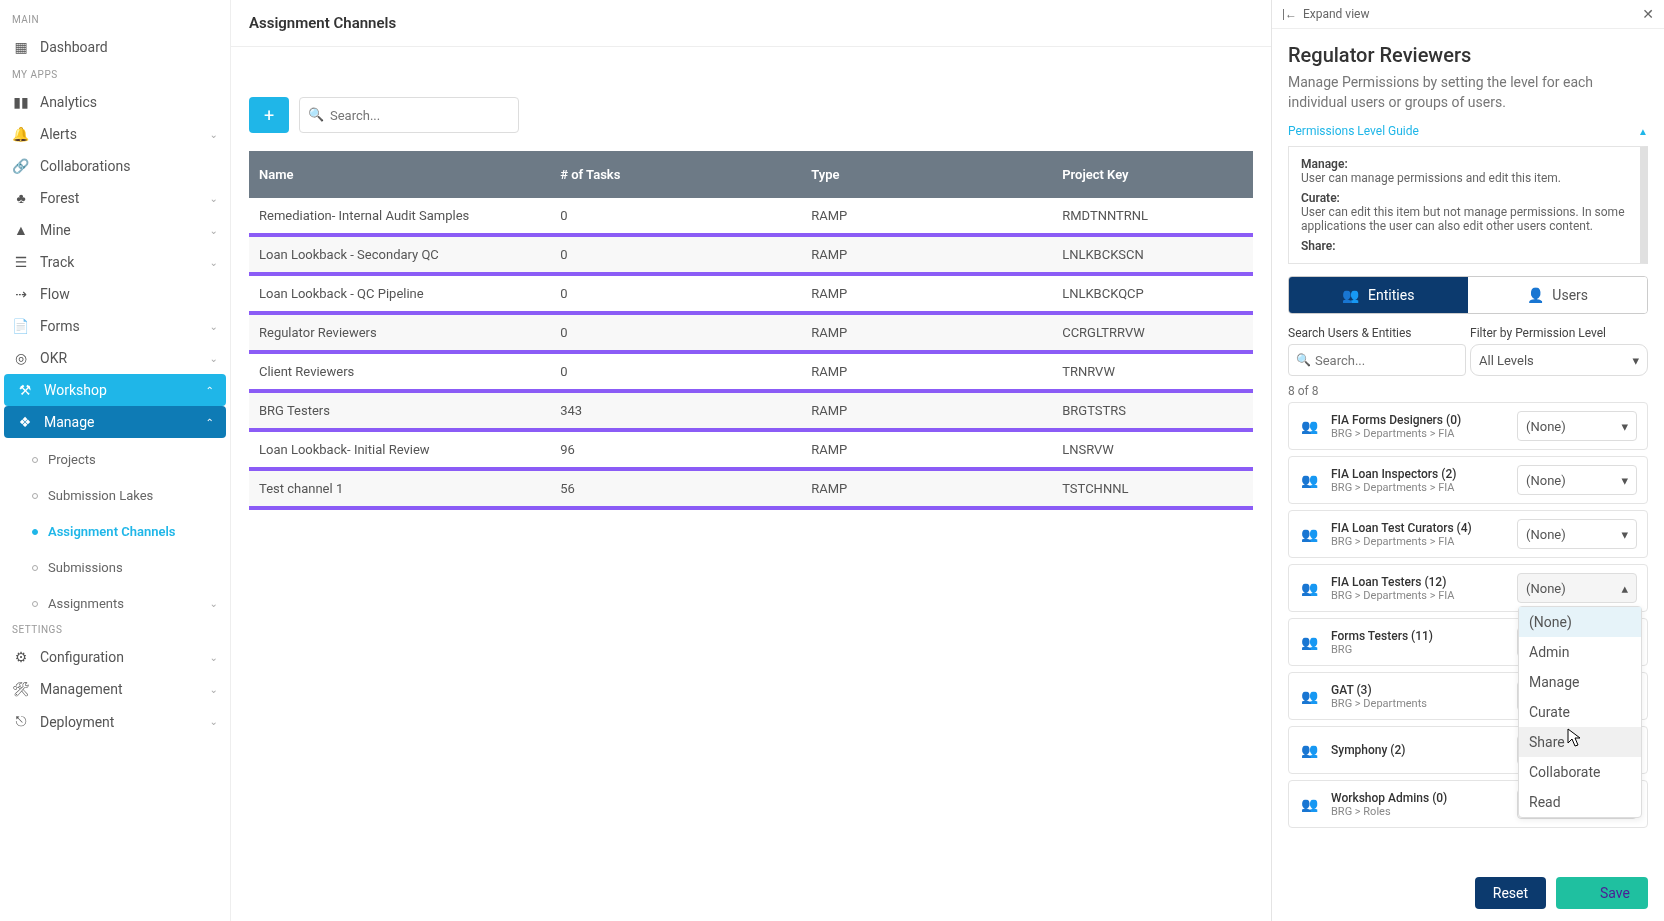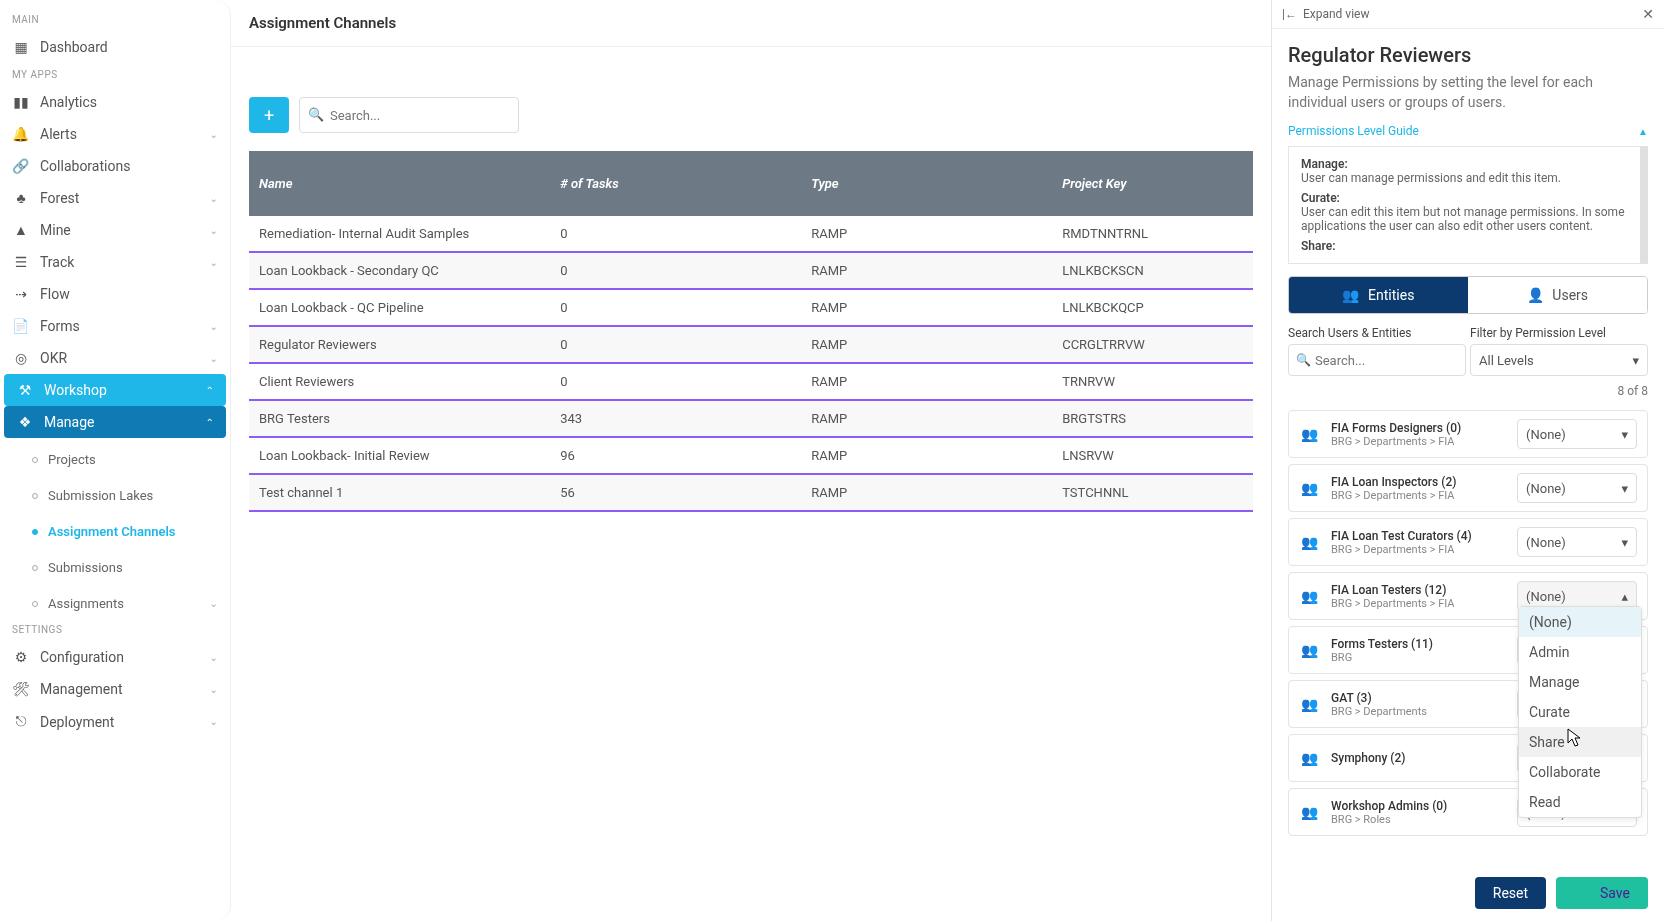--- a/index.html
+++ b/index.html
@@ -1,17 +1,17 @@
 <!DOCTYPE html>
 <html><head>
 <meta charset="utf-8">
 <style>
 * { margin: 0; padding: 0; box-sizing: border-box; font-family: -apple-system, BlinkMacSystemFont, "Segoe UI", Roboto, sans-serif; }
 body { display: flex; width: 1664px; height: 921px; background: #fff; overflow: hidden; }
-.sidebar { width: 231px; background: #fff; border-right: 1px solid #eee; padding: 8px 0; overflow-y: auto; border-radius: 16px; }
+.sidebar { width: 231px; background: #fff; border-right: 1px solid #eee; padding: 8px 0; overflow-y: auto; }
 .section-label { font-size: 10px; color: #999; text-transform: uppercase; padding: 6px 12px; letter-spacing: 0.5px; }
 .nav-item { display: flex; align-items: center; padding: 8px 12px; font-size: 14px; color: #555; cursor: pointer; position: relative; }
 .nav-item.active { background: #1fb6e8; color: #fff; border-radius: 4px; margin: 0 4px; }
 .nav-item.active-manage { background: #0e7bb5; color: #fff; border-radius: 4px; margin: 0 4px; }
 .nav-item .nav-icon { width: 18px; margin-right: 10px; display: flex; align-items: center; justify-content: center; }
 .nav-item .chevron { margin-left: auto; font-size: 10px; color: #aaa; }
 .nav-item.active .chevron, .nav-item.active-manage .chevron { color: #fff; }
 .sub-item { display: flex; align-items: center; padding: 14px 12px 7px 32px; font-size: 13px; color: #666; cursor: pointer; }
 .sub-item .bullet { width: 6px; height: 6px; border: 1px solid #aaa; border-radius: 50%; margin-right: 10px; }
 .sub-item.active { color: #1fb6e8; font-weight: 600; }
@@ -22,22 +22,22 @@
 .page-header { padding: 14px 18px; border-bottom: 1px solid #eee; font-size: 15px; font-weight: 600; color: #333; }
 .content { padding: 50px 18px 18px; }
 .toolbar { display: flex; gap: 10px; margin-bottom: 18px; }
 .add-btn { width: 40px; height: 36px; background: #1fb6e8; border-radius: 4px; display: flex; align-items: center; justify-content: center; color: #fff; font-size: 18px; cursor: pointer; }
 .search-box { position: relative; }
 .search-box input { width: 220px; height: 36px; border: 1px solid #ddd; border-radius: 4px; padding: 0 10px 0 30px; font-size: 13px; color: #666; }
 .search-box .sicon { position: absolute; left: 9px; top: 10px; color: #aaa; font-size: 13px; }
 
 table { width: 100%; border-collapse: collapse; font-size: 13px; }
 thead tr { background: #6d7a86; color: #fff; }
-thead th { text-align: left; padding: 25px 10px; font-weight: 600; font-size: 13px; font-style: italic; }
-tbody tr { border-bottom: 2px solid #8b5cf6; }
+thead th { text-align: left; padding: 16px 10px; font-weight: 600; font-size: 13px; }
+tbody tr { border-bottom: 4px solid #8b5cf6; }
 tbody tr:nth-child(even) { background: #f8f8f8; }
 tbody td { padding: 10px 10px; color: #555; }
 
 .panel { width: 393px; border-left: 1px solid #e4e4e4; display: flex; flex-direction: column; background: #fff; position: relative; }
 .panel-top { display: flex; align-items: center; padding: 6px 10px; border-bottom: 1px solid #eee; font-size: 12px; color: #666; }
 .panel-top .expand-icon { margin-right: 6px; }
 .panel-top .close { margin-left: auto; cursor: pointer; font-size: 14px; color: #666; }
 .panel-body { padding: 14px 16px 0; flex: 1; overflow-y: auto; display: flex; flex-direction: column; }
 .panel-title { font-size: 20px; font-weight: 500; color: #333; margin-bottom: 6px; }
 .panel-desc { font-size: 14px; color: #777; line-height: 1.4; margin-bottom: 12px; }
@@ -47,25 +47,25 @@
 .guide-box .g-title { font-weight: 600; color: #444; margin-top: 6px; }
 .guide-box .g-title:first-child { margin-top: 0; }
 .tabs { display: flex; border: 1px solid #ccc; border-radius: 4px; overflow: hidden; margin-bottom: 12px; }
 .tab { flex: 1; text-align: center; padding: 10px 0; font-size: 14px; cursor: pointer; display: flex; align-items: center; justify-content: center; gap: 8px; }
 .tab.active { background: #0c3a6e; color: #fff; }
 .tab:not(.active) { color: #555; background: #fff; }
 .filters { display: flex; gap: 4px; margin-bottom: 8px; }
 .filter-col { flex: 1; display: flex; flex-direction: column; }
 .filter-col label { font-size: 12px; color: #444; margin-bottom: 4px; }
 .filter-col input, .filter-col .sel { height: 32px; border: 1px solid #ddd; border-radius: 4px; padding: 0 8px; font-size: 13px; color: #555; }
-.filter-col .sel { display: flex; align-items: center; justify-content: space-between; }
+.filter-col .sel { display: flex; align-items: center; justify-content: space-between; border-radius: 9px; }
 .search-wrap { position: relative; }
 .search-wrap .sicon { position: absolute; left: 8px; top: 9px; color: #aaa; font-size: 12px; }
 .search-wrap input { padding-left: 26px; width: 100%; }
-.count { text-align: right; font-size: 12px; color: #777; margin-bottom: 12px; }
+.count { text-align: left; font-size: 12px; color: #777; margin-bottom: 4px; }
 .entity-list { display: flex; flex-direction: column; gap: 6px; }
 .entity-row { display: flex; align-items: center; border: 1px solid #e4e4e4; border-radius: 4px; padding: 8px 10px; gap: 10px; }
 .entity-row .e-icon { width: 22px; height: 22px; display: flex; align-items: center; justify-content: center; background: #fff; font-size: 14px; color: #333; }
 .entity-row .e-info { flex: 1; overflow: hidden; }
 .entity-row .e-name { font-size: 12px; color: #333; font-weight: 500; white-space: nowrap; overflow: hidden; text-overflow: ellipsis; }
 .entity-row .e-path { font-size: 11px; color: #888; white-space: nowrap; overflow: hidden; text-overflow: ellipsis; }
 .entity-row .e-sel { width: 120px; height: 30px; border: 1px solid #ddd; border-radius: 4px; display: flex; align-items: center; justify-content: space-between; padding: 0 8px; font-size: 13px; color: #555; cursor: pointer; }
 .entity-row .e-sel.open { background: #f5f5f5; }
 .dropdown { position: absolute; width: 124px; background: #fff; border: 1px solid #ddd; border-radius: 4px; right: 22px; top: 606px; z-index: 100; box-shadow: 0 2px 6px rgba(0,0,0,0.08); }
 .dropdown .opt { padding: 7px 10px; font-size: 14px; color: #555; cursor: pointer; }

